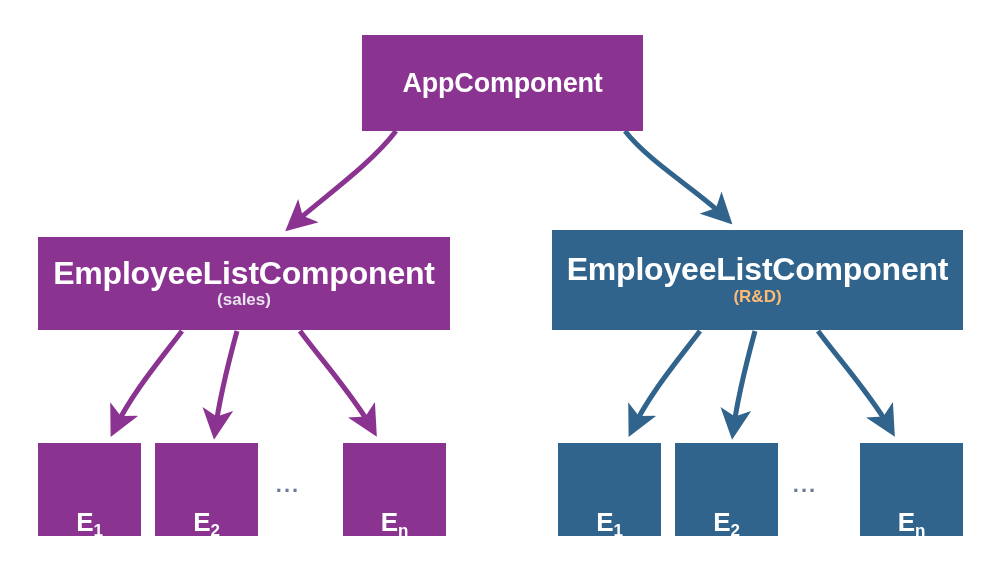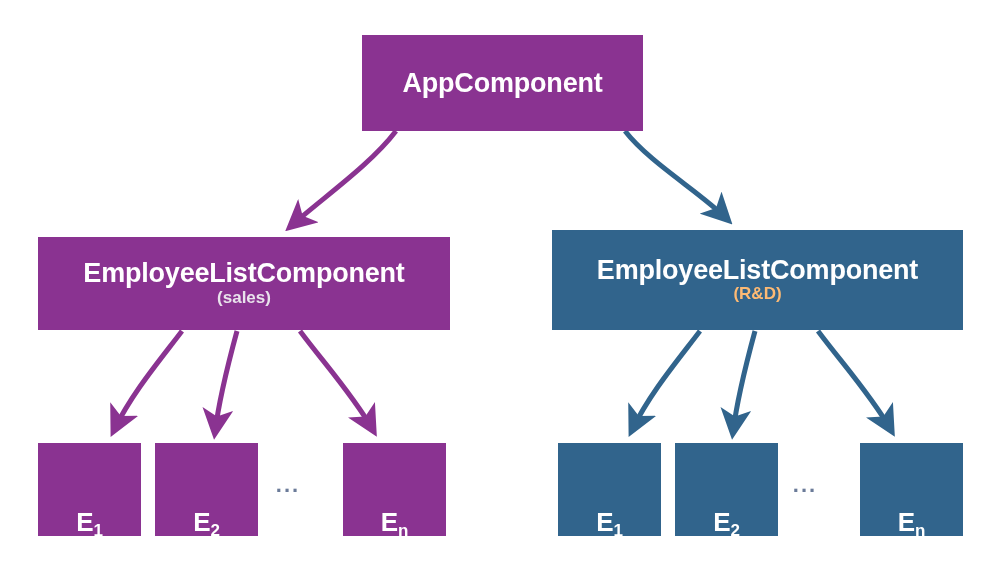--- a/index.html
+++ b/index.html
@@ -53,21 +53,21 @@
     top: 237px;
     width: 412px;
     height: 93px;
   }
   #list-rnd {
     left: 552px;
     top: 230px;
     width: 411px;
     height: 100px;
   }
-  #list-sales .title, #list-rnd .title { font-size: 27px; }
+  #list-sales .title, #list-rnd .title { font-size: 32px; }
   #list-sales .subtitle, #list-rnd .subtitle { font-size: 17px; margin-top: 1px; }
 
   .emp {
     top: 443px;
     width: 103px;
     height: 93px;
     justify-content: flex-end;
   }
   .emp .title {
     font-size: 26px;

